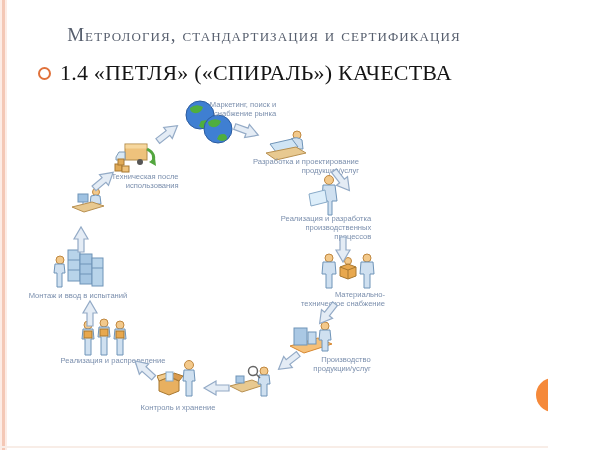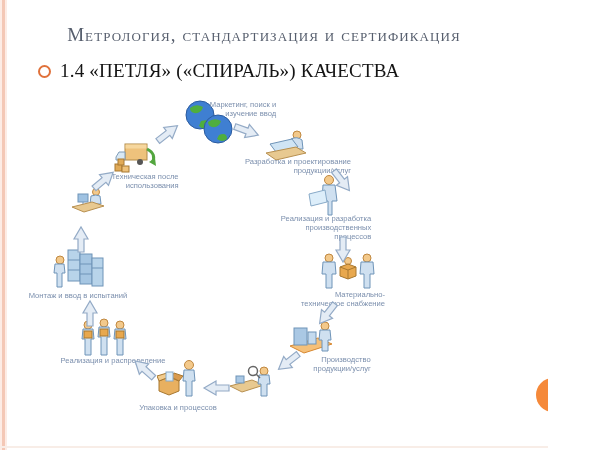--- a/index.html
+++ b/index.html
@@ -6,21 +6,21 @@
   body{width:600px;height:450px;background:#fff;font-family:"Liberation Sans",sans-serif;overflow:hidden;}
   .slide{position:relative;width:548px;height:450px;background:#ffffff;overflow:hidden;}
   .stripe{position:absolute;top:0;bottom:0;}
   .bottom-line{position:absolute;left:0;right:0;top:446px;height:2px;background:#f8ede7;}
   .accent-circle{position:absolute;left:536px;top:378px;width:34px;height:34px;border-radius:50%;}
   .slide-title{position:absolute;left:24px;right:44px;top:24px;text-align:center;
     font-family:"Liberation Serif","DejaVu Serif",serif;font-variant:small-caps;
     font-size:19px;letter-spacing:1.1px;color:#565e6d;white-space:nowrap;}
   .bullet-row{position:absolute;left:38px;top:60px;display:flex;align-items:center;gap:9px;}
   .bullet-marker{width:9px;height:9px;border:2.5px solid #e0713a;border-radius:50%;background:#fff;flex:0 0 auto;}
-  .bullet-text{font-family:"Liberation Serif","DejaVu Serif",serif;font-size:19px;color:#141414;
+  .bullet-text{font-family:"Liberation Serif","DejaVu Serif",serif;font-size:22px;color:#141414;
     letter-spacing:.2px;white-space:nowrap;}
   .node-icon{position:absolute;transform:translate(-50%,-50%);}
   .node-label{position:absolute;transform:translate(-50%,0);text-align:right;
     font-size:7.6px;line-height:1.2;color:#7b8fad;}
   .node-label span{display:block;white-space:nowrap;}
   .arrow{position:absolute;width:26px;height:17px;overflow:visible;}
   .arrow polygon{fill:#e4ecf5;stroke:#93aac6;stroke-width:1.2;}
   svg{display:block;}
 </style>
 </head>
@@ -50,30 +50,30 @@
   <svg class="node-icon" style="left:209px;top:122px;" width="58" height="48" viewBox="0 0 58 48">
     <circle cx="20" cy="17" r="14" fill="#3f7fd2" stroke="#2b5b9e"></circle>
     <path d="M10 10 q6 -5 13 -1 q-2 7 -9 6 q-4 -1 -4 -5z" fill="#4fae3e"></path>
     <path d="M21 23 q9 -3 9 5 q-6 5 -11 0z" fill="#4fae3e"></path>
     <circle cx="38" cy="31" r="14" fill="#3f7fd2" stroke="#2b5b9e"></circle>
     <path d="M28 24 q6 -5 13 -1 q-2 7 -9 6 q-4 -1 -4 -5z" fill="#4fae3e"></path>
     <path d="M39 37 q8 -3 8 4 q-5 4 -10 0z" fill="#4fae3e"></path>
   </svg>
   <div class="node-label" style="left:243px;top:100px;">
     <span>Маркетинг, поиск и</span>
-    <span>изучение ввод</span>
+    <span>снабжение рынка</span>
   </div>
 
   <svg class="node-icon" style="left:286px;top:145px;" width="44" height="38" viewBox="0 0 44 38">
     <circle cx="33" cy="9" r="4" fill="#f3c98b" stroke="#c08840"></circle>
     <path d="M27 13 q6 -3 11 1 l1 9 h-13 z" fill="#cfe0f0" stroke="#6f94b8"></path>
     <path d="M6 18 l22 -5 6 8 -22 5 z" fill="#cfe4f4" stroke="#6f94b8"></path>
     <path d="M2 27 l30 -6 10 6 -30 7 z" fill="#e8c990" stroke="#b89050"></path>
   </svg>
-  <div class="node-label" style="left:298px;top:157px;">
+  <div class="node-label" style="left:306px;top:157px;">
     <span>Разработка и проектирование</span>
     <span>продукции/услуг</span>
   </div>
 
   <svg class="node-icon" style="left:325px;top:196px;" width="36" height="44" viewBox="0 0 36 44">
     <circle cx="22" cy="6" r="4.5" fill="#f3c98b" stroke="#c08840"></circle>
     <path d="M16 11 h12 l2 16 h-5 v14 h-4 v-14 h-6 z" fill="#cfe0f0" stroke="#6f94b8"></path>
     <path d="M2 20 l16 -4 2 12 -16 4 z" fill="#ddeefa" stroke="#88aac8"></path>
   </svg>
   <div class="node-label" style="left:326px;top:214px;">
@@ -119,21 +119,21 @@
 
   <svg class="node-icon" style="left:178px;top:379px;" width="42" height="40" viewBox="0 0 42 40">
     <path d="M2 22 l10 -4 10 4 v10 l-10 4 -10 -4 z" fill="#e8b060" stroke="#a87830"></path>
     <path d="M2 22 l-2 -5 10 -3 2 4 z" fill="#f2cc8e" stroke="#a87830"></path>
     <path d="M22 22 l4 -5 -9 -3 -3 4 z" fill="#d99b4e" stroke="#a87830"></path>
     <rect x="9" y="13" width="7" height="9" fill="#ddeefa" stroke="#88aac8"></rect>
     <circle cx="32" cy="6" r="4.5" fill="#f3c98b" stroke="#c08840"></circle>
     <path d="M27 11 h10 l1 11 h-3 v15 h-6 v-15 h-3 z" fill="#cfe0f0" stroke="#6f94b8"></path>
   </svg>
   <div class="node-label" style="left:178px;top:403px;">
-    <span>Упаковка и процессов</span>
+    <span>Контроль и хранение</span>
   </div>
 
   <svg class="node-icon" style="left:104px;top:338px;" width="52" height="42" viewBox="0 0 52 42">
     <circle cx="10" cy="8" r="4" fill="#f3c98b" stroke="#c08840"></circle>
     <path d="M5 12 h10 l1 10 h-3 v16 h-6 v-16 h-3 z" fill="#cfe0f0" stroke="#6f94b8"></path>
     <rect x="6" y="14" width="8" height="7" fill="#e8a84e" stroke="#a87830"></rect>
     <circle cx="26" cy="6" r="4" fill="#f3c98b" stroke="#c08840"></circle>
     <path d="M21 10 h10 l1 10 h-3 v18 h-6 v-18 h-3 z" fill="#cfe0f0" stroke="#6f94b8"></path>
     <rect x="22" y="12" width="8" height="7" fill="#e8a84e" stroke="#a87830"></rect>
     <circle cx="42" cy="8" r="4" fill="#f3c98b" stroke="#c08840"></circle>

